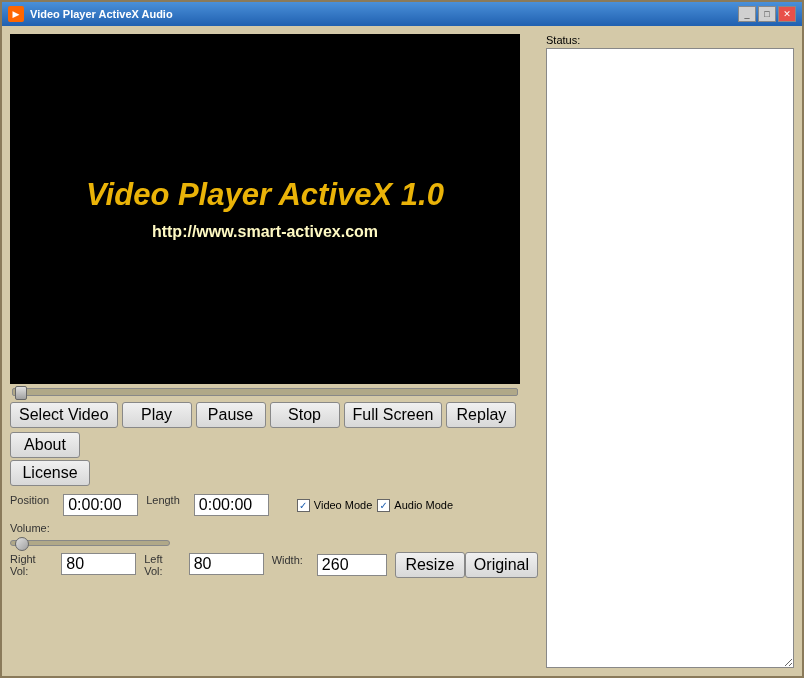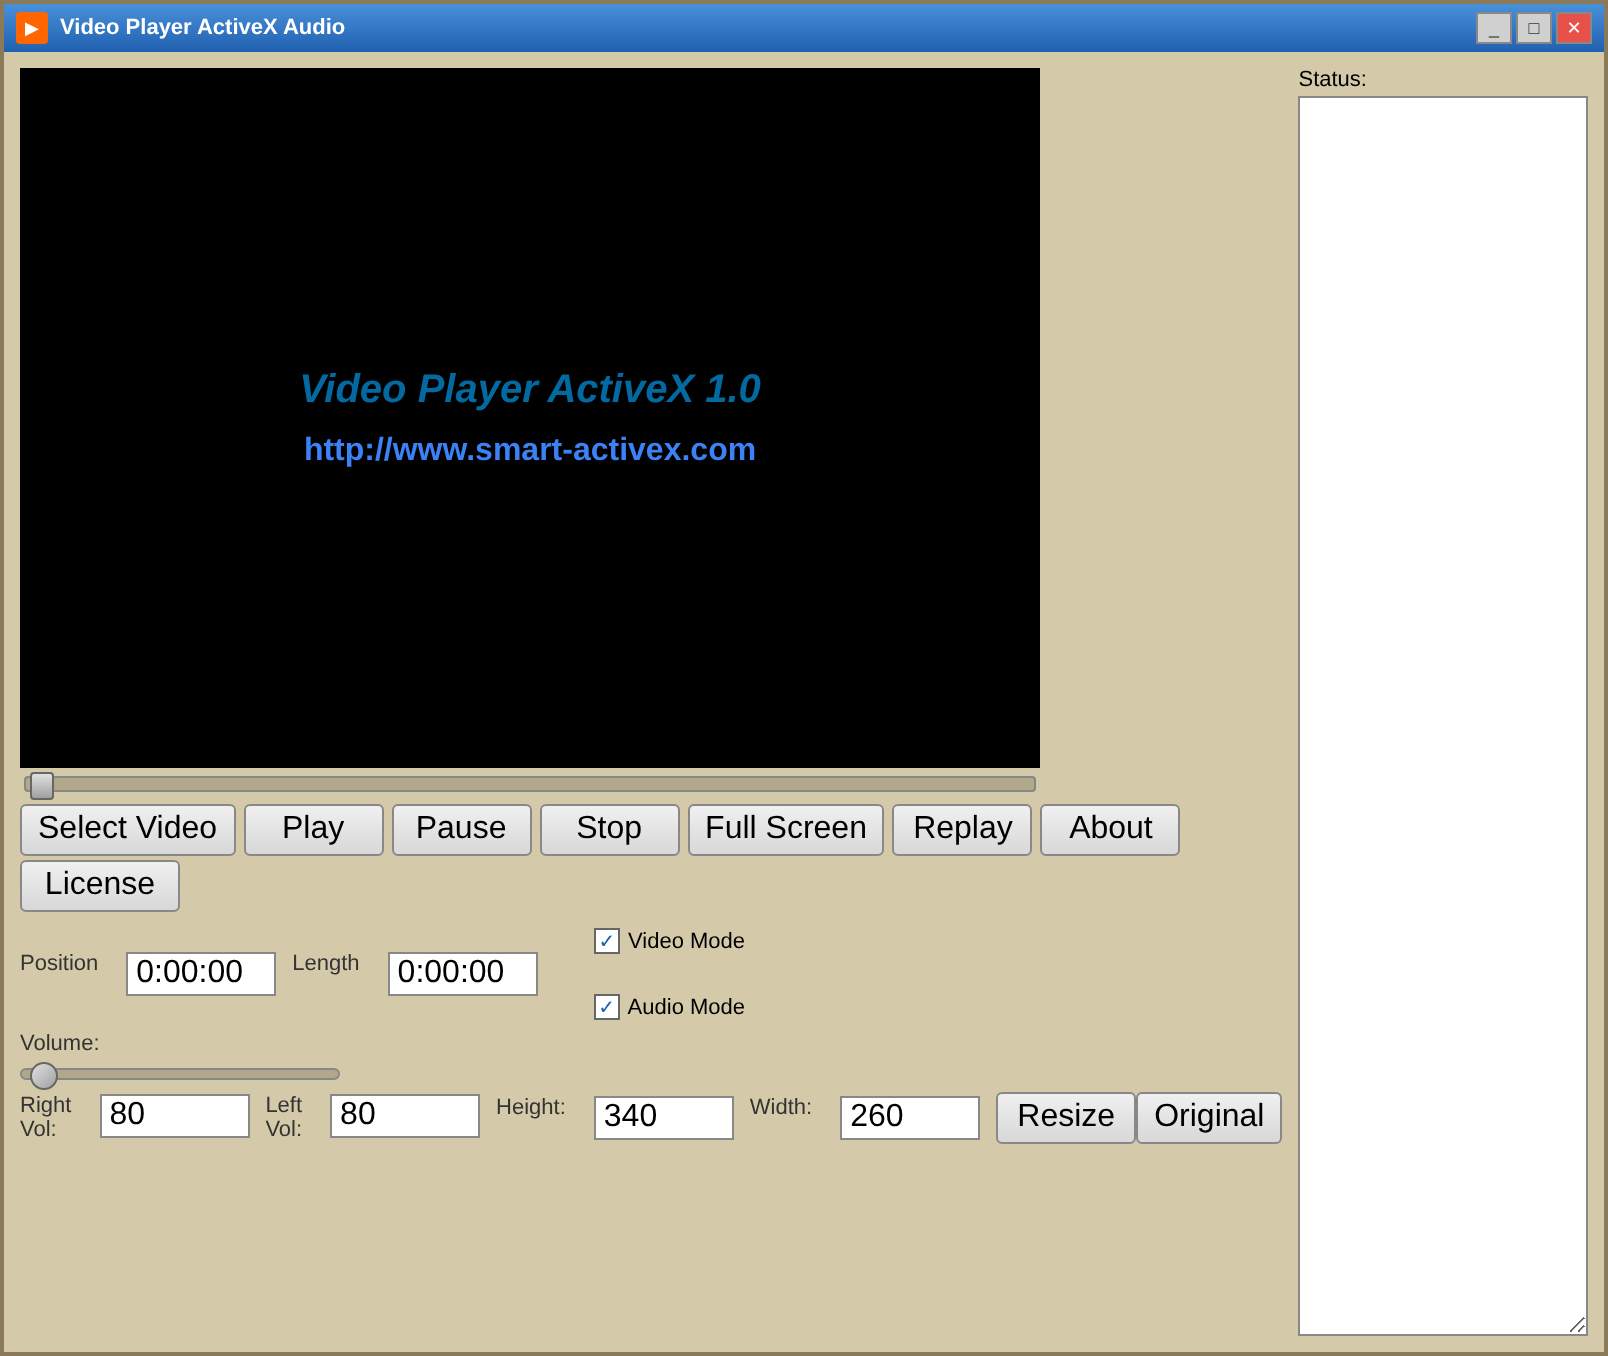--- a/index.html
+++ b/index.html
@@ -85,29 +85,29 @@
       background: #000;
       flex-shrink: 0;
       display: flex;
       flex-direction: column;
       align-items: center;
       justify-content: center;
       position: relative;
     }
 
     .video-title {
-      color: #0369a1;
-      font-size: 20px;
+      color: #eab308;
+      font-size: 31px;
       font-weight: bold;
       font-style: italic;
       text-align: center;
     }
 
     .video-url {
-      color: #3b82f6;
+      color: #fef9c3;
       font-size: 16px;
       font-weight: bold;
       text-align: center;
       margin-top: 10px;
     }
 
     .right-panel {
       width: 248px;
       display: flex;
       flex-direction: column;
@@ -249,24 +249,22 @@
       width: 14px;
       height: 14px;
       background: linear-gradient(to bottom right, #e0e0e0, #a0a0a0);
       border: 1px solid #666;
       border-radius: 50%;
       cursor: pointer;
     }
 
     .checkboxes-group {
       display: flex;
-      flex-direction: column;
-      gap: 20px;
+      gap: 5px;
       margin-left: 20px;
-      align-items: flex-end;
     }
 
     .checkbox-row {
       display: flex;
       align-items: center;
       gap: 4px;
       font-size: 11px;
     }
 
     .checkbox-box {
@@ -374,24 +372,20 @@
           <div class="controls-row">
             <div class="field-group">
               <span class="field-label">Right Vol:</span>
               <input class="field-input small" type="text" value="80" style="">
             </div>
             <div class="field-group">
               <span class="field-label">Left Vol:</span>
               <input class="field-input small" type="text" value="80" style="">
             </div>
             <div class="field-group">
-              <span class="field-label">Height:</span>
-              <input class="field-input dim-input" type="text" value="340" style="">
-            </div>
-            <div class="field-group">
               <span class="field-label">Width:</span>
               <input class="field-input dim-input" type="text" value="260" style="">
             </div>
             <div style="display:flex; align-items:flex-end; gap:0;">
               <button class="btn">Resize</button>
               <button class="btn">Original</button>
             </div>
           </div>
         </div>
       </div>

